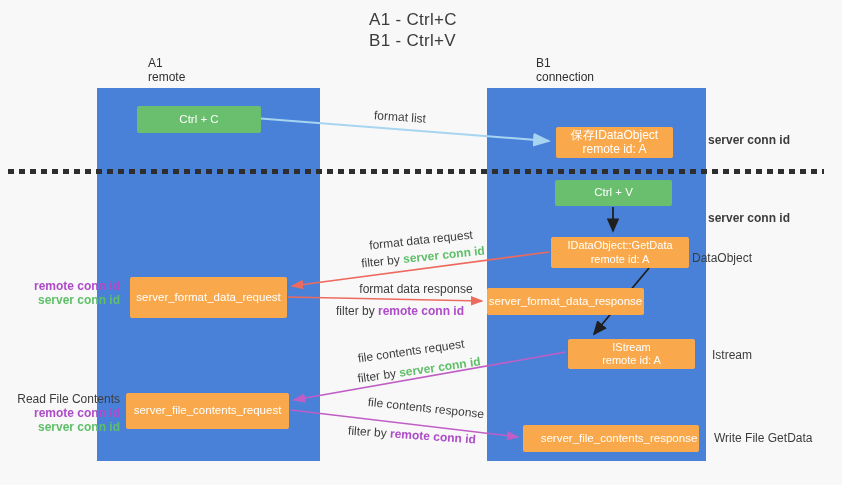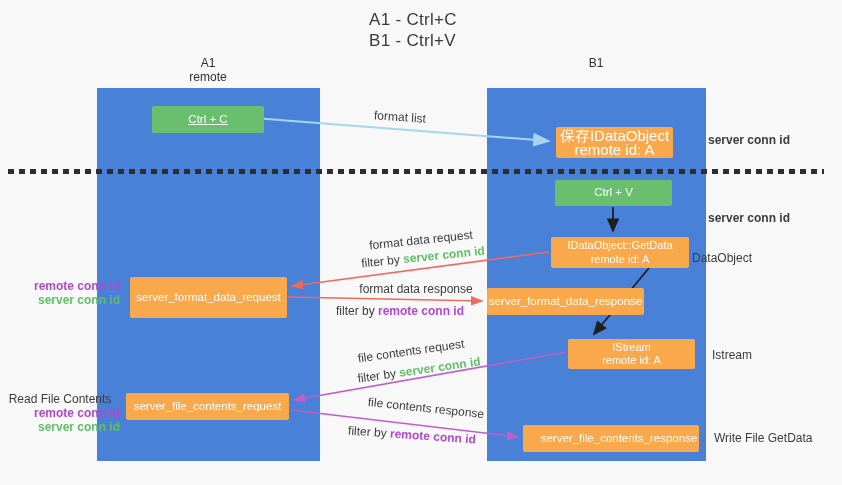--- a/index.html
+++ b/index.html
@@ -1,20 +1,20 @@
 <!DOCTYPE html>
 <html><head>
 <meta charset="utf-8">
 <style>
   html,body{margin:0;padding:0;}
   body{font-family:"Liberation Sans", sans-serif; background:#f8f8f8;}
   #canvas{position:relative;width:842px;height:485px;background:#f8f8f8;overflow:hidden;border-radius:24px;}
 
   .title{position:absolute;left:369px;top:9px;font-size:17px;line-height:21px;color:#3b3b3b;letter-spacing:.3px;}
-  .lane-header{position:absolute;top:56px;width:120px;text-align:center;font-size:12px;line-height:14px;color:#2f2f2f;}
+  .lane-header{position:absolute;top:56px;width:120px;text-align:left;font-size:12px;line-height:14px;color:#2f2f2f;}
   .lane{position:absolute;top:88px;height:373px;background:#4a81d8;z-index:1;}
   #lane-a1{left:97px;width:223px;}
   #lane-b1{left:487px;width:219px;}
 
   .separator{position:absolute;left:8px;top:169px;width:816px;height:5px;z-index:4;
     background:repeating-linear-gradient(90deg,#2e2e2e 0 6px,transparent 6px 11px);}
 
   svg.arrows{position:absolute;left:0;top:0;z-index:3;pointer-events:none;}
 
   .node{position:absolute;z-index:5;color:#ffffff;text-align:center;border-radius:2px;
@@ -39,20 +39,21 @@
     <div>A1 - Ctrl+C</div>
     <div>B1 - Ctrl+V</div>
   </div>
 
   <div class="lane-header" style="left:148px;">
     <div>A1</div>
     <div>remote</div>
   </div>
   <div class="lane-header" style="left:536px;">
     <div>B1</div>
+    <div>connection</div>
   </div>
 
   <div class="lane" id="lane-a1"></div>
   <div class="lane" id="lane-b1"></div>
 
   <div class="separator"></div>
 
   <svg class="arrows" width="842" height="485">
     <defs>
       <marker id="m-blue" markerWidth="9" markerHeight="7" refX="8" refY="3.5" orient="auto">
@@ -70,31 +71,31 @@
     </defs>
     <line x1="253" y1="118" x2="549" y2="141" stroke="#a7d4f1" stroke-width="2" marker-end="url(#m-blue)"></line>
     <line x1="613" y1="207" x2="613" y2="231" stroke="#1f1f1f" stroke-width="1.8" marker-end="url(#m-black)"></line>
     <line x1="549" y1="252" x2="292" y2="286" stroke="#ed6a5e" stroke-width="1.6" marker-end="url(#m-red)"></line>
     <line x1="288" y1="297" x2="482" y2="301" stroke="#ed6a5e" stroke-width="1.6" marker-end="url(#m-red)"></line>
     <line x1="649" y1="268" x2="594" y2="334" stroke="#1f1f1f" stroke-width="1.8" marker-end="url(#m-black)"></line>
     <line x1="566" y1="352" x2="294" y2="400" stroke="#c05ec6" stroke-width="1.6" marker-end="url(#m-purple)"></line>
     <line x1="291" y1="410" x2="518" y2="437" stroke="#c05ec6" stroke-width="1.6" marker-end="url(#m-purple)"></line>
   </svg>
 
-  <div class="node green" style="left:152px;top:106px;width:112px;height:27px;text-decoration:underline;">
+  <div class="node green" style="left:137px;top:106px;width:124px;height:27px;">
     <div>Ctrl + C</div>
   </div>
   <div class="node orange" style="left:130px;top:277px;width:157px;height:41px;">
     <div>server_format_data_request</div>
   </div>
-  <div class="node orange" style="left:126px;top:393px;width:163px;height:27px;">
+  <div class="node orange" style="left:126px;top:393px;width:163px;height:36px;">
     <div>server_file_contents_request</div>
   </div>
 
-  <div class="node orange" style="left:556px;top:127px;width:117px;height:31px;font-size:15px;align-items:center;">
+  <div class="node orange" style="left:556px;top:127px;width:117px;height:31px;font-size:12px;align-items:center;">
     <div>保存IDataObject</div>
     <div>remote id: A</div>
   </div>
   <div class="node green" style="left:555px;top:180px;width:117px;height:26px;">
     <div>Ctrl + V</div>
   </div>
   <div class="node orange" style="left:551px;top:237px;width:138px;height:31px;font-size:11px;">
     <div>IDataObject::GetData</div>
     <div>remote id: A</div>
   </div>
@@ -132,21 +133,21 @@
   <div class="edge-label" style="left:426px;top:408px;transform:translate(-50%,-50%) rotate(6deg);">file contents response</div>
   <div class="edge-label" style="left:412px;top:435px;transform:translate(-50%,-50%) rotate(4deg);">
     <span>filter by</span>
     <span class="purple-t">remote conn id</span>
   </div>
 
   <div class="ann right-align" style="left:0px;top:279px;width:120px;">
     <div class="purple-t">remote conn id</div>
     <div class="green-t">server conn id</div>
   </div>
-  <div class="ann right-align" style="left:0px;top:392px;width:120px;text-align:center;">Read File Contents</div>
+  <div class="ann right-align" style="left:0px;top:392px;width:120px;">Read File Contents</div>
   <div class="ann right-align" style="left:0px;top:406px;width:120px;">
     <div class="purple-t">remote conn id</div>
     <div class="green-t">server conn id</div>
   </div>
 
   <div class="ann green-t" style="left:708px;top:133px;">server conn id</div>
   <div class="ann green-t" style="left:708px;top:211px;">server conn id</div>
   <div class="ann" style="left:692px;top:245px;margin-top:6px;">DataObject</div>
   <div class="ann" style="left:712px;top:348px;">Istream</div>
   <div class="ann" style="left:714px;top:431px;">Write File GetData</div>

